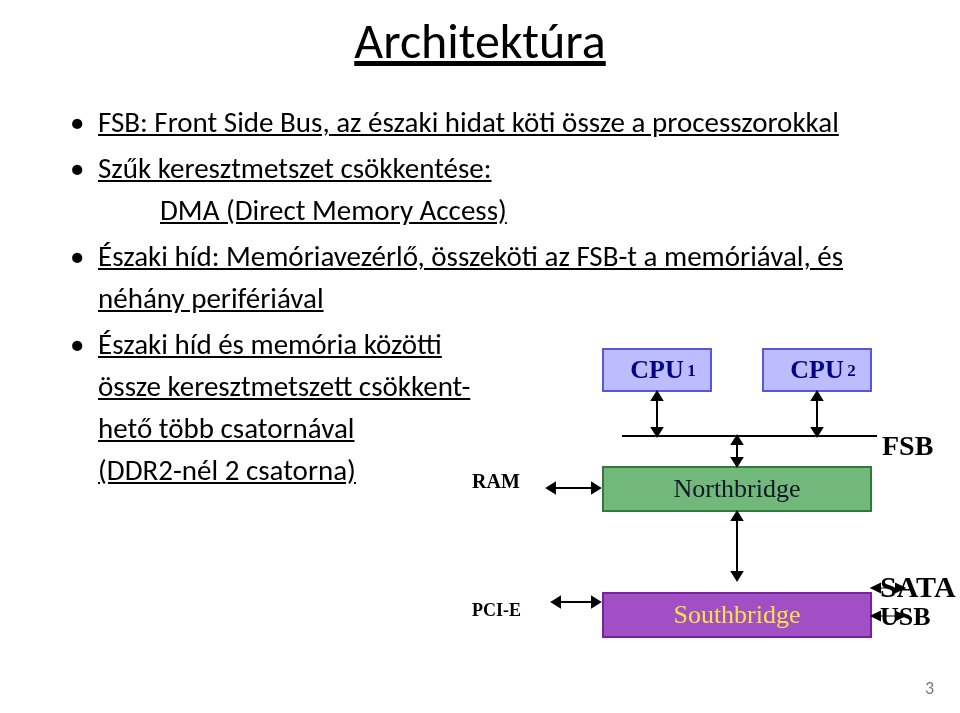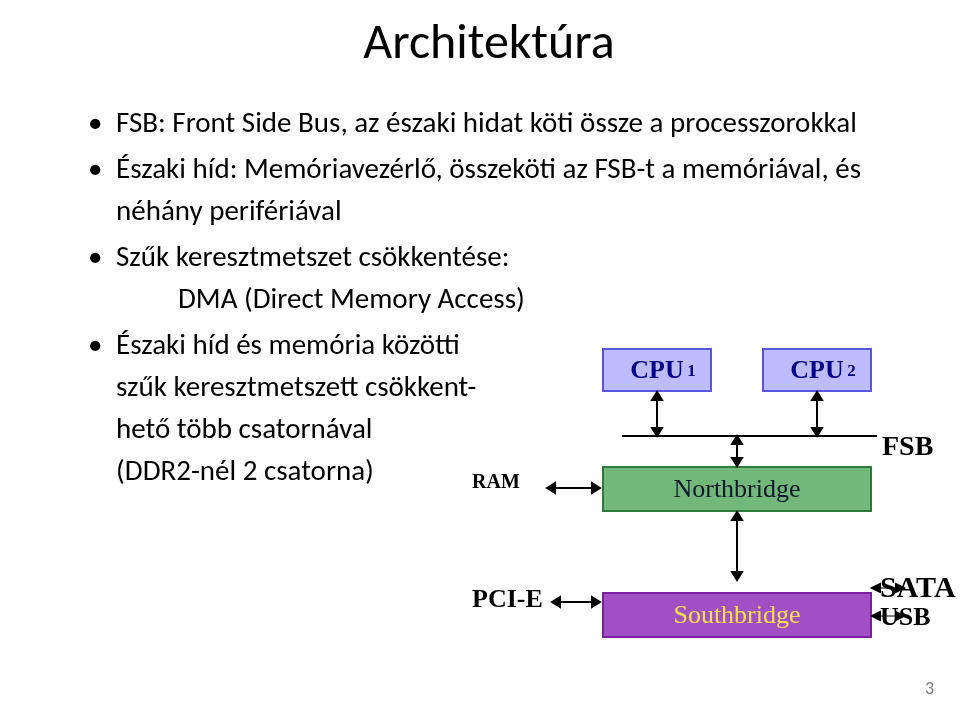--- a/index.html
+++ b/index.html
@@ -6,23 +6,24 @@
   body {
     width: 960px;
     height: 713px;
     background: #ffffff;
     font-family: Calibri, Arial, sans-serif;
     color: #000;
     position: relative;
     overflow: hidden;
   }
   .slide {
-    padding: 10px 40px 20px 88px;
+    padding: 10px 40px 20px 70px;
     height: 100%;
     position: relative;
+    text-decoration: underline;
   }
   .title {
     font-size: 50px;
     font-weight: 400;
     text-align: center;
     margin-bottom: 30px;
     margin-left: -30px;
   }
   .bullets {
     list-style: none;
@@ -74,49 +75,49 @@
     position: absolute;
     font-size: 17px;
     bottom: 4px;
   }
   .cpu1 { left: 130px; top: 0; width: 110px; height: 44px; border-color: #5656e0; background: #bcbcff; color: #000088; font-weight: bold; }
   .cpu2 { left: 290px; top: 0; width: 110px; height: 44px; border-color: #5656e0; background: #bcbcff; color: #000088; font-weight: bold; }
   .cpu-label { position: relative; }
   .northbridge { left: 130px; top: 118px; width: 270px; height: 46px; border-color: #2e7a3a; background: #72b87a; color: #0f172a; }
   .southbridge { left: 130px; top: 244px; width: 270px; height: 46px; border-color: #7a1fa0; background: #a050c4; color: #fde047; }
   .ram-label   { position: absolute; left: 0;   top: 122px; font-size: 20px; font-weight: bold; }
-  .pcie-label  { position: absolute; left: 0;   top: 236px; font-size: 26px; font-weight: bold; }
+  .pcie-label  { position: absolute; left: 0;   top: 252px; font-size: 18px; font-weight: bold; }
   .fsb-label   { position: absolute; left: 410px; top: 82px;  font-size: 28px; font-weight: bold; }
   .sata-label  { position: absolute; left: 408px; top: 222px; font-size: 30px; font-weight: bold; text-align: center; }
   .usb-label   { position: absolute; left: 408px; top: 254px; font-size: 26px; font-weight: bold; }
 
   .conn {
     position: absolute;
     stroke: #000;
     stroke-width: 2;
     fill: #000;
   }
 </style>
 </head>
 <body>
 
 <div class="slide">
 
   <h1 class="title">Architektúra</h1>
 
   <ul class="bullets">
     <li>FSB: Front Side Bus, az északi hidat köti össze a processzorokkal</li>
-    <li>Északi híd: Memóriavezérlő, összeköti az FSB-t a memóriával, és néhány perifériával</li>
     <li>
       <span>Szűk keresztmetszet csökkentése:</span>
       <div class="indent">DMA (Direct Memory Access)</div>
     </li>
+    <li>Északi híd: Memóriavezérlő, összeköti az FSB-t a memóriával, és néhány perifériával</li>
     <li>
       <span>Északi híd és memória közötti</span><br>
-      <span>szűk keresztmetszett csökkent-</span><br>
+      <span>össze keresztmetszett csökkent-</span><br>
       <span>hető több csatornával</span><br>
       <span>(DDR2-nél 2 csatorna)</span>
     </li>
   </ul>
 
   <div class="diagram">
 
     <div class="block cpu1">
       <span class="cpu-label">
         <span>CPU</span><span class="sub" style="right:-12px;">1</span>

